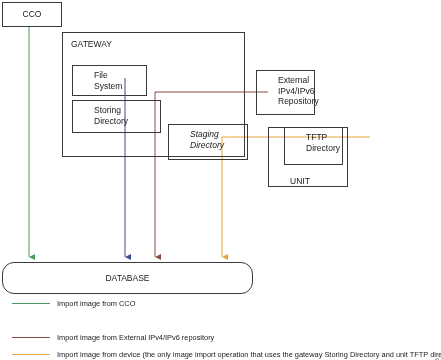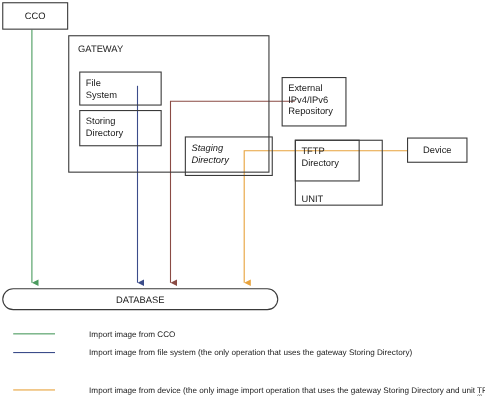--- a/index.html
+++ b/index.html
@@ -26,21 +26,21 @@
     height: 360px;
   }
   .node {
     position: absolute;
     box-sizing: border-box;
     border: 1px solid #3a3a3a;
     background: transparent;
     font-size: 8.5px;
     line-height: 10.5px;
     color: #1a1a1a;
-    padding: 4px 5px;
+    padding: 4px 21px;
     white-space: pre-line;
   }
   .node.center {
     display: flex;
     align-items: center;
     justify-content: center;
     padding: 0;
     text-align: center;
   }
   .node.toplabel {
@@ -59,21 +59,20 @@
     height: 1px;
   }
   .legend-text {
     position: absolute;
     left: 47px;
     top: 0;
     font-size: 7.4px;
     line-height: 12px;
     color: #1a1a1a;
     white-space: nowrap;
-    margin-left: 24px;
   }
   .watermark {
     position: absolute;
     right: 1px;
     bottom: 2px;
     font-size: 6px;
     color: #555;
     transform: rotate(-90deg);
     transform-origin: 100% 100%;
     white-space: nowrap;
@@ -110,49 +109,48 @@
     <path d="M370,137 L222,137 L222,257" fill="none" stroke="#e8a33d" stroke-width="1" marker-end="url(#ah-orange)"></path>
   </svg>
 
   <div class="node center" style="left:2px; top:2px; width:60px; height:25px;">CCO</div>
 
   <div class="node toplabel" style="left:62px; top:32px; width:183px; height:125px;">GATEWAY</div>
 
   <div class="node" style="left:72px; top:65px; width:75px; height:31px;">File
 System</div>
 
-  <div class="node" style="left:72px; top:100px; width:75px; height:33px;">Storing
+  <div class="node" style="left:72px; top:100px; width:89px; height:33px;">Storing
 Directory</div>
 
   <div class="node" style="left:168px; top:124px; width:80px; height:36px;font-style:italic;">Staging
 Directory</div>
 
   <div class="node" style="left:256px; top:70px; width:59px; height:45px;">External
 IPv4/IPv6
 Repository</div>
 
   <div class="node" style="left:268px; top:127px; width:80px; height:60px; padding-top:48px;">UNIT</div>
 
-  <div class="node" style="left:268px; top:127px; width:59px; height:38px;">TFTP
+  <div class="node" style="left:284px; top:127px; width:59px; height:38px;">TFTP
 Directory</div>
 
-  <div class="node center" style="left:370px; top:125px; width:55px; height:23px;">Device</div>
 
-  <div class="node center" style="left:2px; top:262px; width:251px; height:20px;border-radius:12px;">DATABASE</div>
+  <div class="node center" style="left:2px; top:262px; width:251px; height:32px;border-radius:12px;">DATABASE</div>
 
   <div class="legend-row" style="top:298px; width:420px;">
     <span class="legend-line" style="background:#4b9b5f;"></span>
     <span class="legend-text">Import image from CCO</span>
   </div>
 
-  <div class="legend-row" style="top:315px; width:420px;">
-    <span class="legend-line" style="background:#3b4c8a;"></span>
-    <span class="legend-text">Import image from file system (the only operation that uses the gateway  Storing Directory)</span>
+
+  <div class="legend-row" style="top:332px; width:420px;">
+    <span class="legend-line" style="background:#8a4b44;"></span>
+    <span class="legend-text">Import image from External IPv4/IPv6 repository</span>
   </div>
-
 
   <div class="legend-row" style="top:349px; width:430px;">
     <span class="legend-line" style="background:#e8a33d;"></span>
     <span class="legend-text">Import image from device (the only image import operation that uses the gateway Storing Directory and unit TFTP directory)</span>
   </div>
 
   <div class="watermark">261758</div>
 
 </div>
 

